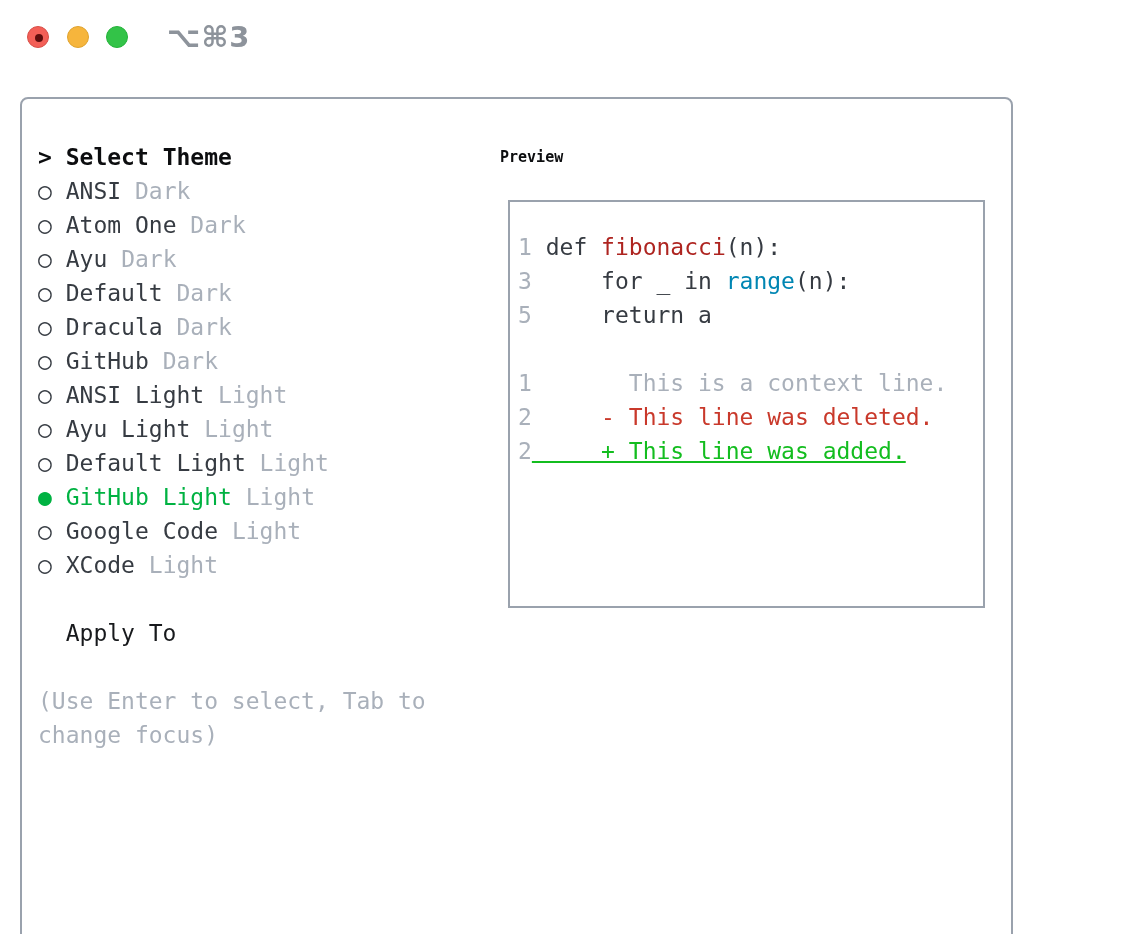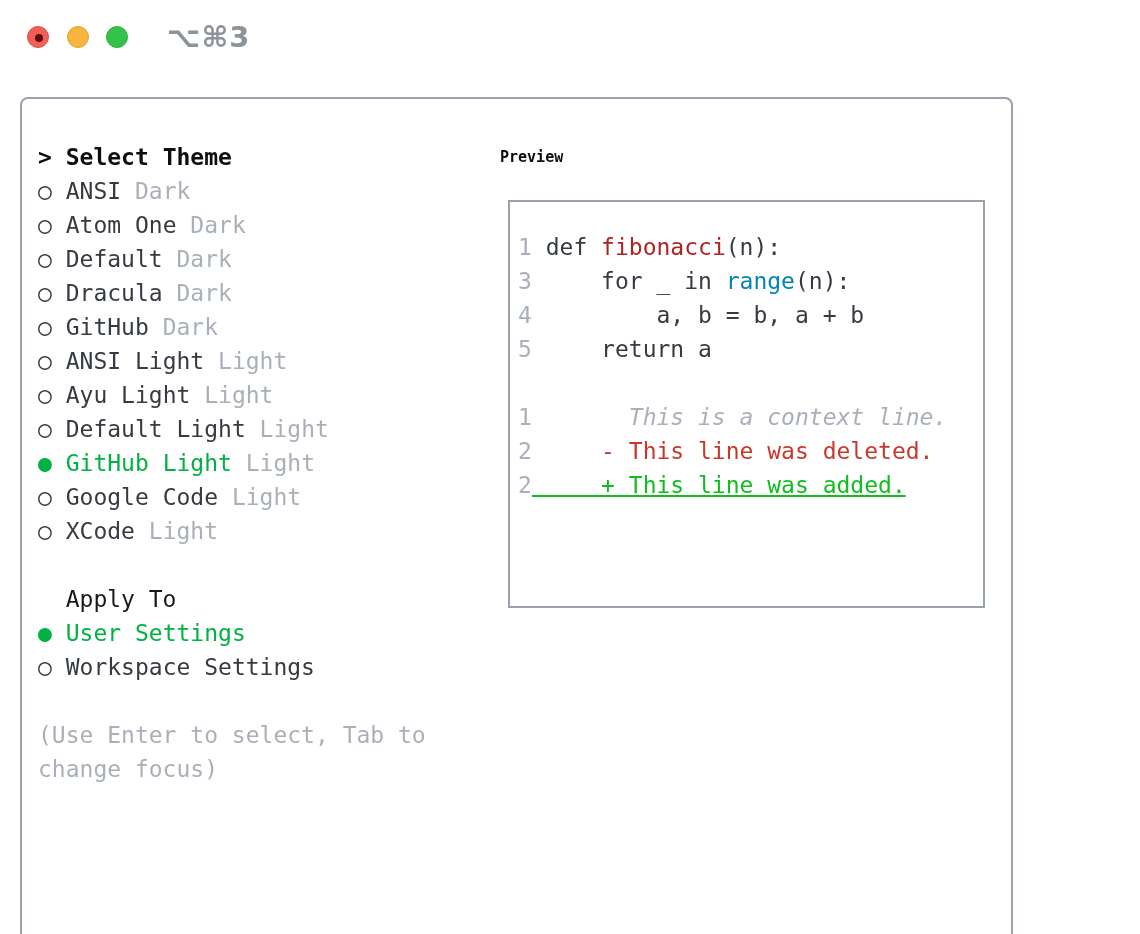--- a/index.html
+++ b/index.html
@@ -43,21 +43,21 @@
   .preview-box{
     position:absolute;left:486px;top:101px;width:477px;height:408px;
     border:2px solid var(--border);box-sizing:border-box;background:#fff;
     padding:28px 0 0 8px;overflow:hidden;
   }
   .ln{color:var(--muted);}
   .code{color:var(--ink);}
   .fn{color:var(--func-red);}
   .num{color:var(--teal);}
   .builtin{color:var(--blue);}
-  .ctx{color:var(--muted);font-style:italic;}
+  .ctx{color:var(--muted);}
   .del{color:var(--diff-red);margin-top:7px;}
   .add{color:var(--diff-green);text-decoration:underline;}
 </style>
 </head>
 <body>
 
 <div class="card">
 
   <div class="titlebar">
     <span class="tl tl-red">
@@ -69,52 +69,48 @@
   </div>
 
   <div class="panel">
 
     <div class="left-col">
       <div class="row"><span class="caret">&gt;</span><span> </span><span class="hdr">Select Theme</span></div>
 
       <div id="theme-list">
           <div class="row"><span class="bullet">○</span> <span class="opt-name">ANSI</span> <span class="tag">Dark</span></div>
           <div class="row"><span class="bullet">○</span> <span class="opt-name">Atom One</span> <span class="tag">Dark</span></div>
+          <div class="row"><span class="bullet">○</span> <span class="opt-name">Ayu</span> <span class="tag">Dark</span></div>
           <div class="row"><span class="bullet">○</span> <span class="opt-name">Default</span> <span class="tag">Dark</span></div>
           <div class="row"><span class="bullet">○</span> <span class="opt-name">Dracula</span> <span class="tag">Dark</span></div>
           <div class="row"><span class="bullet">○</span> <span class="opt-name">GitHub</span> <span class="tag">Dark</span></div>
           <div class="row"><span class="bullet">○</span> <span class="opt-name">ANSI Light</span> <span class="tag">Light</span></div>
           <div class="row"><span class="bullet">○</span> <span class="opt-name">Ayu Light</span> <span class="tag">Light</span></div>
           <div class="row"><span class="bullet">○</span> <span class="opt-name">Default Light</span> <span class="tag">Light</span></div>
           <div class="row sel"><span class="bullet">●</span> <span class="opt-name">GitHub Light</span> <span class="tag">Light</span></div>
           <div class="row"><span class="bullet">○</span> <span class="opt-name">Google Code</span> <span class="tag">Light</span></div>
           <div class="row"><span class="bullet">○</span> <span class="opt-name">XCode</span> <span class="tag">Light</span></div>
         </div>
 
       <div class="row"> </div>
 
       <div class="row apply-hdr">Apply To</div>
 
-      <div id="apply-list">
-          <div class="row sel"><span class="bullet">●</span> <span class="opt-name">User Settings</span></div>
-          <div class="row"><span class="bullet">○</span> <span class="opt-name">Workspace Settings</span></div>
-        </div>
 
       <div class="row"> </div>
 
       <div class="row help">(Use Enter to select, Tab to</div>
       <div class="row help">change focus)</div>
     </div>
 
     <div class="preview-hdr">Preview</div>
 
     <div class="preview-box" id="preview-box">
         <div class="row"><span class="ln">1</span><span class="code"> def </span><span class="fn">fibonacci</span><span class="code">(n):</span></div>
         <div class="row"><span class="ln">3</span><span class="code">     for _ in </span><span class="builtin">range</span><span class="code">(n):</span></div>
-        <div class="row"><span class="ln">4</span><span class="code">         a, b = b, a + b</span></div>
         <div class="row"><span class="ln">5</span><span class="code">     return a</span></div>
         <div class="row"> </div>
         <div class="row"><span class="ln">1</span><span class="ctx">       This is a context line.</span></div>
         <div class="row"><span class="ln">2</span><span class="del">     - This line was deleted.</span></div>
         <div class="row"><span class="ln">2</span><span class="add">     + This line was added.</span></div>
       </div>
 
   </div>
 </div>
 

